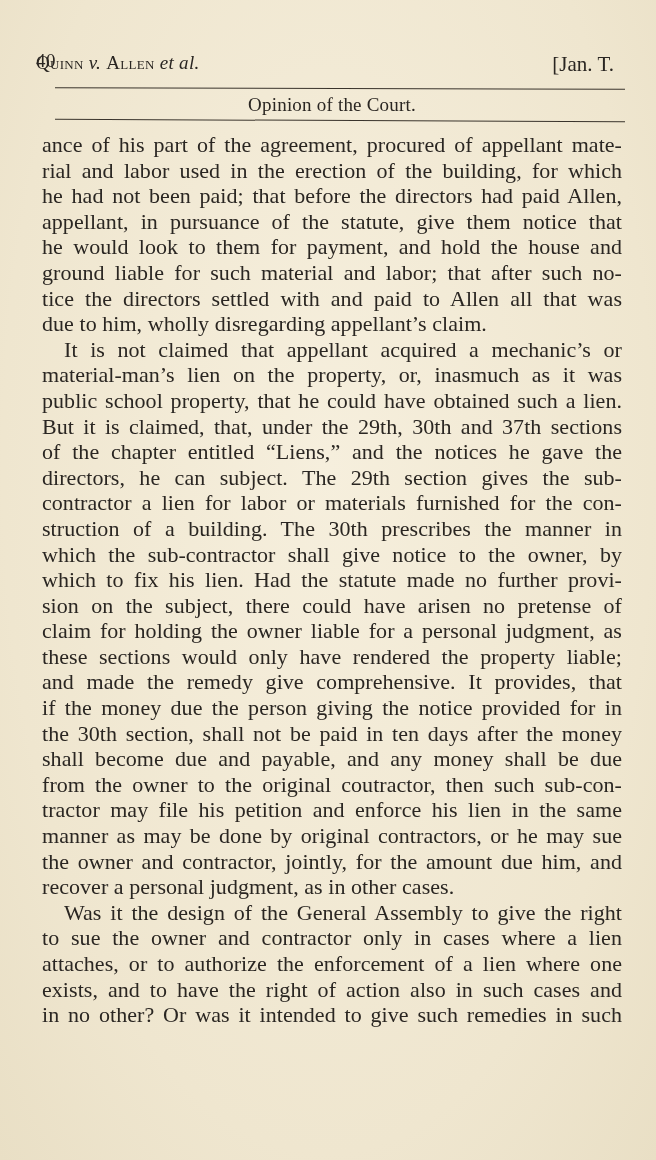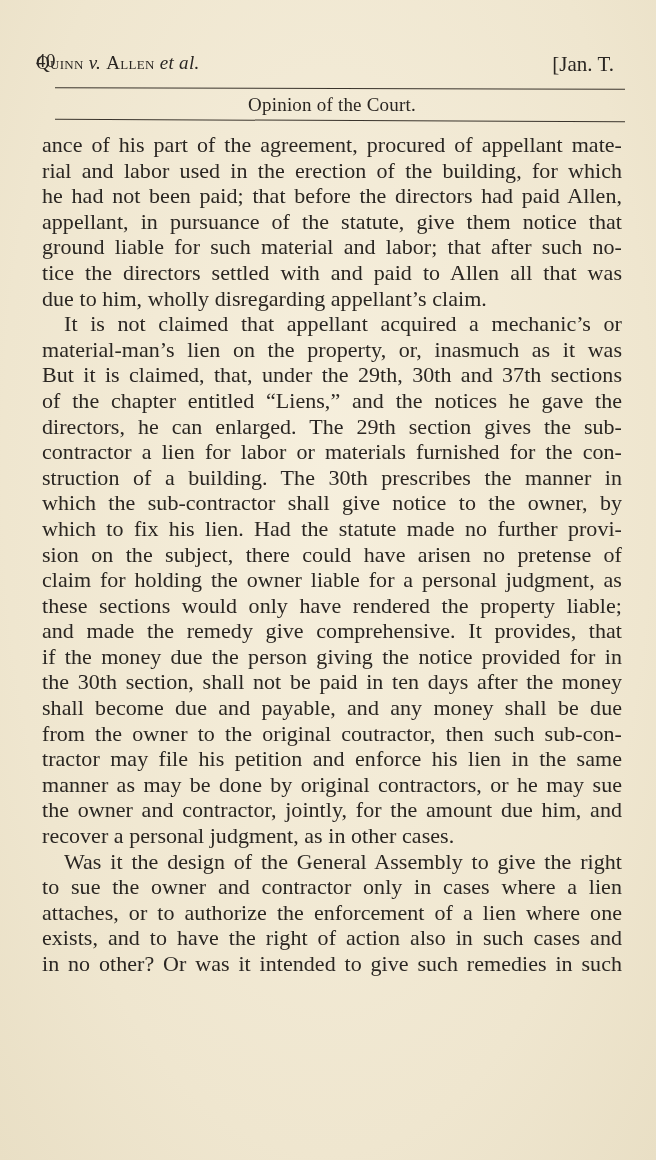--- a/index.html
+++ b/index.html
@@ -119,30 +119,32 @@
   <div class="rule top"></div>
   <div class="section-head">Opinion of the Court.</div>
   <div class="rule bottom"></div>
 
   <div class="body-text" id="body-text">
       <div>
         <span class="line">ance of his part of the agreement, procured of appellant mate-</span>
         <span class="line">rial and labor used in the erection of the building, for which</span>
         <span class="line">he had not been paid; that before the directors had paid Allen,</span>
         <span class="line">appellant, in pursuance of the statute, give them notice that</span>
+        <span class="line">he would look to them for payment, and hold the house and</span>
         <span class="line">ground liable for such material and labor; that after such no-</span>
         <span class="line">tice the directors settled with and paid to Allen all that was</span>
         <span class="line last">due to him, wholly disregarding appellant’s claim.</span>
       </div>
       <div>
         <span class="line indent">It is not claimed that appellant acquired a mechanic’s or</span>
         <span class="line">material-man’s lien on the property, or, inasmuch as it was</span>
+        <span class="line">public school property, that he could have obtained such a lien.</span>
         <span class="line">But it is claimed, that, under the 29th, 30th and 37th sections</span>
         <span class="line">of the chapter entitled “Liens,” and the notices he gave the</span>
-        <span class="line">directors, he can enlarged. The 29th section gives the sub-</span>
+        <span class="line">directors, he can subject. The 29th section gives the sub-</span>
         <span class="line">contractor a lien for labor or materials furnished for the con-</span>
         <span class="line">struction of a building. The 30th prescribes the manner in</span>
         <span class="line">which the sub-contractor shall give notice to the owner, by</span>
         <span class="line">which to fix his lien. Had the statute made no further provi-</span>
         <span class="line">sion on the subject, there could have arisen no pretense of</span>
         <span class="line">claim for holding the owner liable for a personal judgment, as</span>
         <span class="line">these sections would only have rendered the property liable;</span>
         <span class="line">and made the remedy give comprehensive. It provides, that</span>
         <span class="line">if the money due the person giving the notice provided for in</span>
         <span class="line">the 30th section, shall not be paid in ten days after the money</span>

